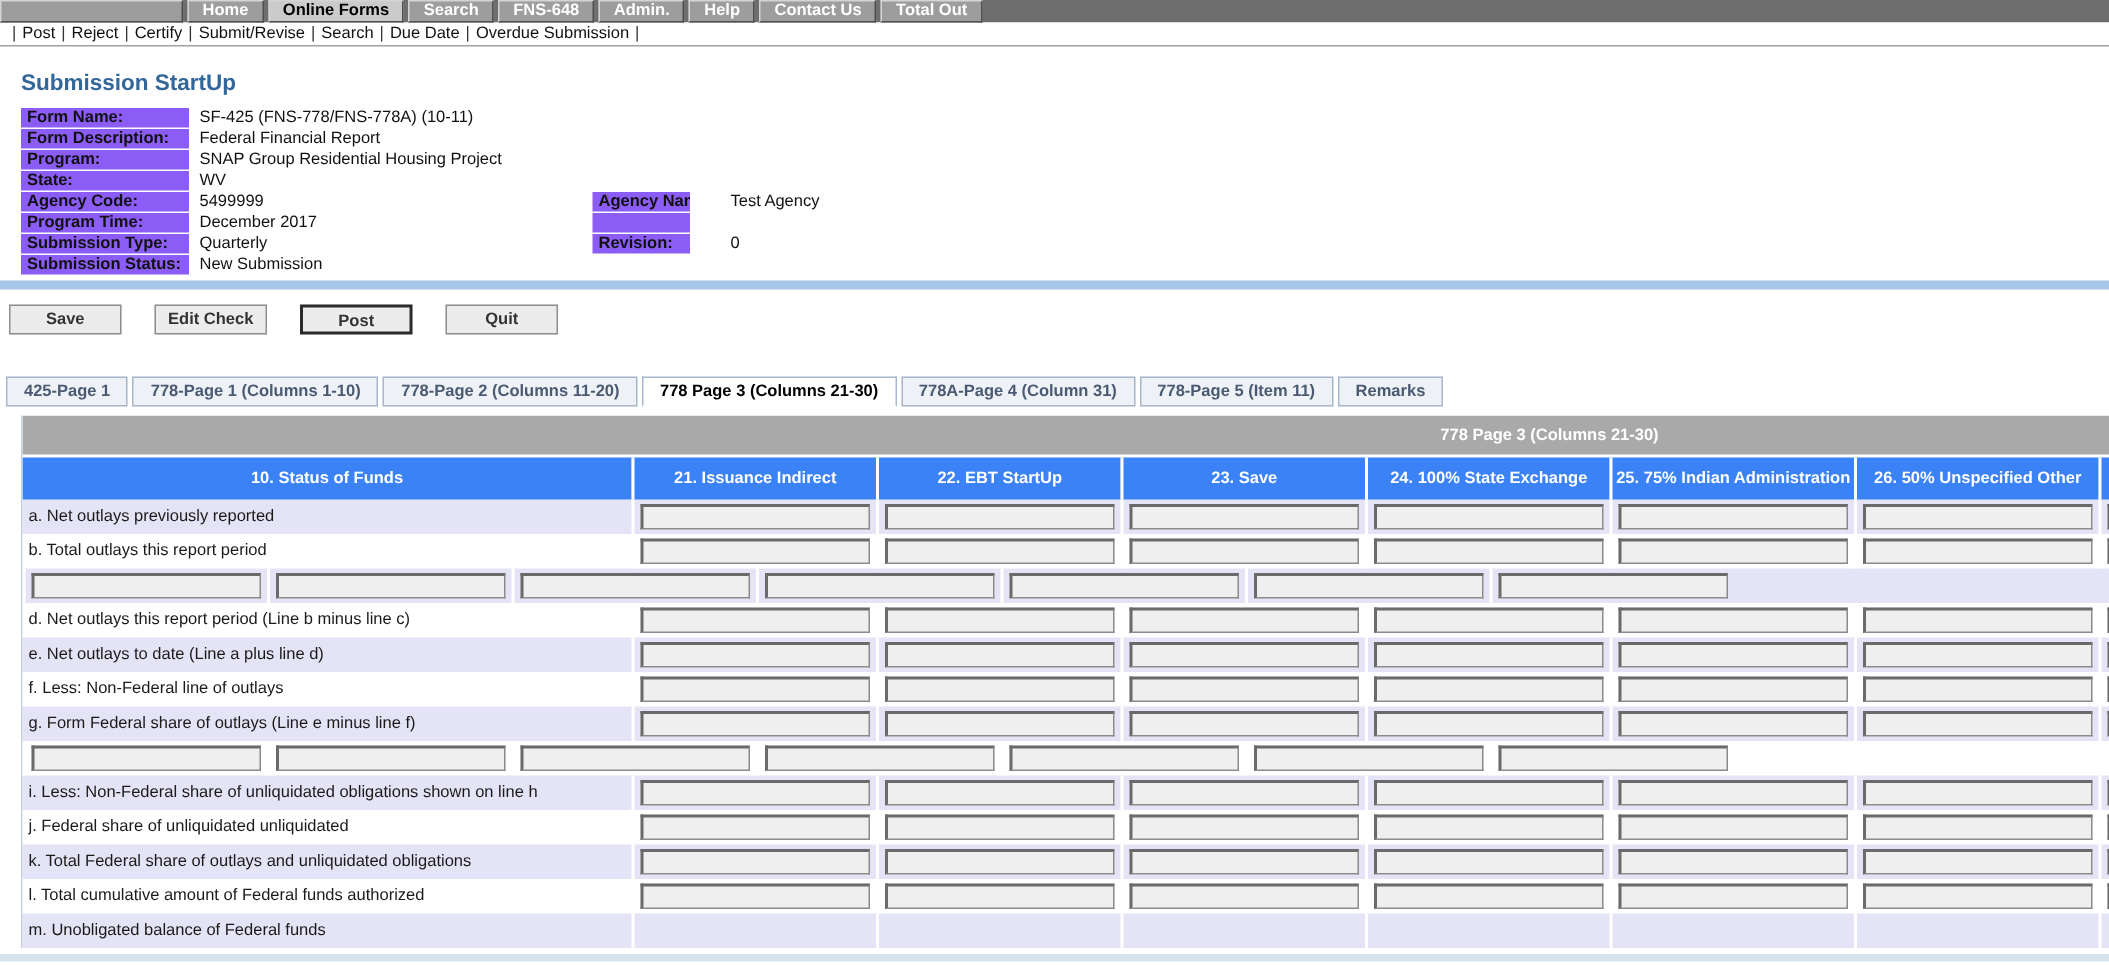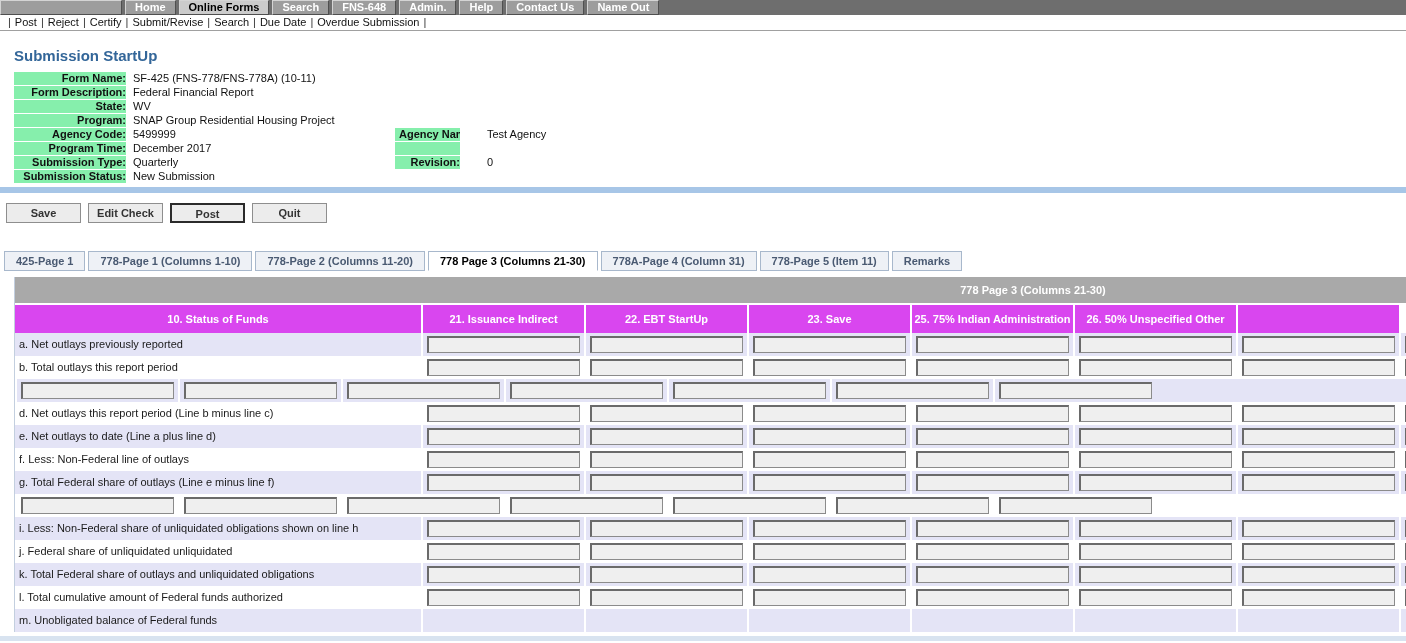--- a/index.html
+++ b/index.html
@@ -15,40 +15,40 @@
   .nav-btn.active { background: #cbcbcb; color: #000; }
   
   .subnav { height: 16px; line-height: 15px; border-bottom: 1px solid #a0a0a0; padding-left: 4px; background: #fff; white-space: nowrap; }
   .subnav .sep { color: #333; margin: 0 4px; }
   .subnav .link { color: #111; cursor: pointer; }
   
   .page-title { color: #336699; font-weight: bold; font-size: 15px; margin: 16px 0 8px 14px; }
   
   .meta { margin-left: 14px; }
   .meta-row { position: relative; height: 13px; line-height: 13px; margin-bottom: 1px; }
-  .meta-label, .meta-label2 { position: absolute; top: 0; height: 13px; background: #86efac; font-weight: bold; padding-left: 4px; overflow: hidden; white-space: nowrap; text-align: right; }
+  .meta-label, .meta-label2 { position: absolute; top: 0; height: 13px; background: #8b5cf6; font-weight: bold; padding-left: 4px; overflow: hidden; white-space: nowrap; }
   .meta-label { left: 0; width: 112px; }
   .meta-value { position: absolute; left: 119px; top: 0; white-space: nowrap; }
   .meta-label2 { left: 381px; width: 65px; }
   .meta-value2 { position: absolute; left: 473px; top: 0; white-space: nowrap; }
   .divider { height: 6px; background: #a7c6e7; margin-top: 4px; }
   
-  .toolbar { margin: 10px 0 0 6px; display: flex; gap: 7px; }
+  .toolbar { margin: 10px 0 0 6px; display: flex; gap: 22px; }
   .btn { width: 75px; height: 20px; background: #ececec; border: 1px solid #8e8e8e; font-weight: bold;
     color: #333; font-size: 11px; font-family: inherit; cursor: pointer; line-height: 16px; }
   .btn.default { border: 2px solid #2b2b2b; }
   
   .tabs { display: flex; gap: 3px; margin: 28px 0 0 4px; align-items: flex-end; }
   .tab { padding: 3px 11px; background: #eef1f6; border: 1px solid #a8b8cc; color: #4a5a72; font-weight: bold; cursor: pointer; white-space: nowrap; }
   .tab.active { background: #fff; color: #000; border-bottom-color: #fff; }
   
   .grid-viewport { width: 1392px; margin: 6px 0 0 14px; overflow: hidden; border-left: 1px solid #c3cfdf; }
   .grid-title { width: 2036px; height: 26px; line-height: 26px; background: #a9a9a9; color: #fff; font-weight: bold; text-align: center; }
   .grid-header { display: flex; width: 2036px; margin-top: 2px; }
-  .gh-cell { height: 28px; line-height: 28px; background: #d946ef; color: #fff; font-weight: bold;
+  .gh-cell { height: 28px; line-height: 28px; background: #3b82f6; color: #fff; font-weight: bold;
     text-align: center; white-space: nowrap; overflow: hidden; }
   .gh-label { width: 406px; }
   .gh-col { width: 163px; border-left: 2px solid #fff; }
   .grid-row { display: flex; width: 2036px; height: 23px; background: #fff; }
   .grid-row.odd { background: #e4e4f6; }
   .gr-label { width: 406px; line-height: 23px; padding-left: 4px; white-space: nowrap; overflow: hidden; color: #1a1a1a; }
   .gr-cell { width: 163px; border-left: 2px solid #fff; }
   .gr-cell input { display: block; width: 153px; height: 17px; margin: 3px auto 0; background: #efefef;
     border: 1px solid #8b8b8b; border-top: 2px solid #6a6a6a; border-left: 2px solid #6a6a6a;
     font: inherit; padding: 0 2px; }
@@ -60,44 +60,44 @@
 <div class="topnav">
   <div class="nav-spacer"></div>
   <div id="nav-buttons" style="display:flex;">
       <div class="nav-btn">Home</div>
       <div class="nav-btn active">Online Forms</div>
       <div class="nav-btn">Search</div>
       <div class="nav-btn">FNS-648</div>
       <div class="nav-btn">Admin.</div>
       <div class="nav-btn">Help</div>
       <div class="nav-btn">Contact Us</div>
-      <div class="nav-btn">Name Out</div>
+      <div class="nav-btn">Total Out</div>
     </div>
 </div>
 
 <div class="subnav" id="subnav"><span class="sep">|</span><span class="link">Post</span><span class="sep">|</span><span class="link">Reject</span><span class="sep">|</span><span class="link">Certify</span><span class="sep">|</span><span class="link">Submit/Revise</span><span class="sep">|</span><span class="link">Search</span><span class="sep">|</span><span class="link">Due Date</span><span class="sep">|</span><span class="link">Overdue Submission</span><span class="sep">|</span></div>
 
 <div class="page-title">Submission StartUp</div>
 
 <div class="meta" id="meta">
     <div class="meta-row">
       <div class="meta-label">Form Name:</div>
       <div class="meta-value">SF-425 (FNS-778/FNS-778A) (10-11)</div>
     </div>
     <div class="meta-row">
       <div class="meta-label">Form Description:</div>
       <div class="meta-value">Federal Financial Report</div>
     </div>
     <div class="meta-row">
+      <div class="meta-label">Program:</div>
+      <div class="meta-value">SNAP Group Residential Housing Project</div>
+    </div>
+    <div class="meta-row">
       <div class="meta-label">State:</div>
       <div class="meta-value">WV</div>
-    </div>
-    <div class="meta-row">
-      <div class="meta-label">Program:</div>
-      <div class="meta-value">SNAP Group Residential Housing Project</div>
     </div>
     <div class="meta-row">
       <div class="meta-label">Agency Code:</div>
       <div class="meta-value">5499999</div>
       <div class="meta-label2">Agency Name:</div>
       <div class="meta-value2">Test Agency</div>
     </div>
     <div class="meta-row">
       <div class="meta-label">Program Time:</div>
       <div class="meta-value">December 2017</div>
@@ -135,20 +135,21 @@
     <div class="tab">Remarks</div>
   </div>
 
 <div class="grid-viewport">
   <div class="grid-title">778 Page 3 (Columns 21-30)</div>
   <div class="grid-header" id="grid-header">
     <div class="gh-cell gh-label">10. Status of Funds</div>
   <div class="gh-cell gh-col">21. Issuance Indirect</div>
       <div class="gh-cell gh-col">22. EBT StartUp</div>
       <div class="gh-cell gh-col">23. Save</div>
+      <div class="gh-cell gh-col">24. 100% State Exchange</div>
       <div class="gh-cell gh-col">25. 75% Indian Administration</div>
       <div class="gh-cell gh-col">26. 50% Unspecified Other</div>
       <div class="gh-cell gh-col"></div>
     </div>
   <div id="grid-body">
       <div class="grid-row odd">
         <div class="gr-label">a. Net outlays previously reported</div>
         <div class="gr-cell">
           <input type="text" style="">
         </div>
@@ -284,21 +285,21 @@
           <input type="text" style="">
         </div>
         <div class="gr-cell">
           <input type="text" style="">
         </div>
         <div class="gr-cell">
           <input type="text" style="">
         </div>
       </div>
       <div class="grid-row odd">
-        <div class="gr-label">g. Total Federal share of outlays (Line e minus line f)</div>
+        <div class="gr-label">g. Form Federal share of outlays (Line e minus line f)</div>
         <div class="gr-cell">
           <input type="text" style="">
         </div>
         <div class="gr-cell">
           <input type="text" style="">
         </div>
         <div class="gr-cell">
           <input type="text" style="">
         </div>
         <div class="gr-cell">

